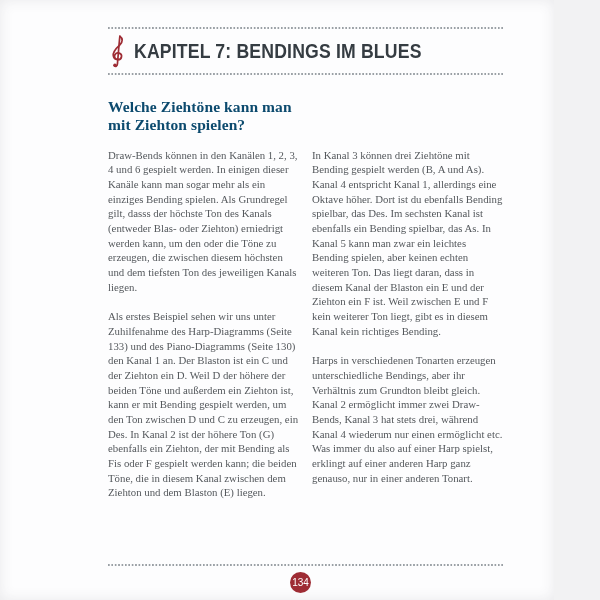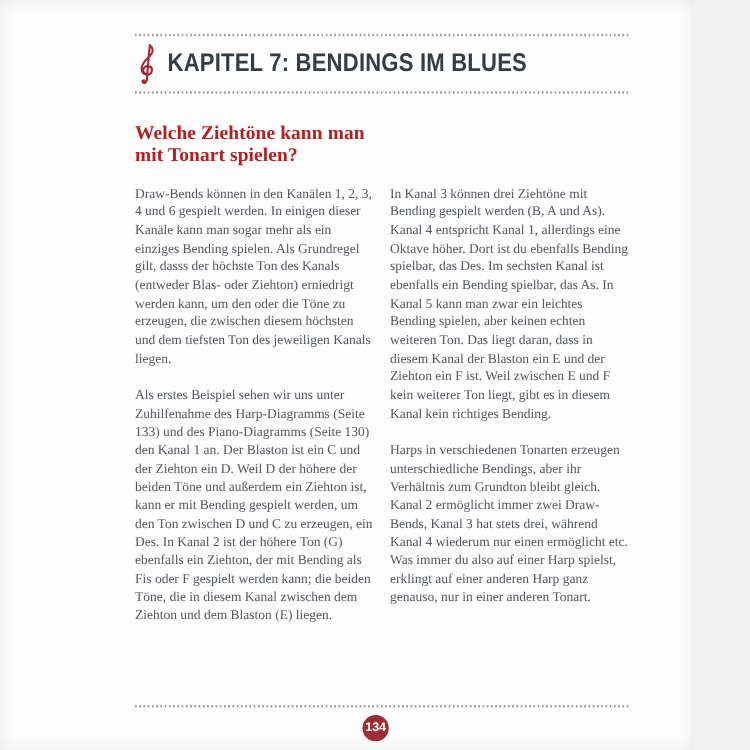--- a/index.html
+++ b/index.html
@@ -29,21 +29,21 @@
   .chapter-title{
     font-family:"Liberation Sans", sans-serif;
     font-weight:700;font-size:20.5px;line-height:1;
     color:#353c42;letter-spacing:0.2px;
     transform:scaleX(0.86);transform-origin:left center;
     white-space:nowrap;
   }
   .section-heading{
     margin-top:23px;
     font-weight:700;font-size:15.5px;line-height:1.18;
-    color:#b91c1c;letter-spacing:0.1px;
+    color:#0c4a6e;letter-spacing:0.1px;
   }
   .columns{
     margin-top:13px;display:flex;gap:13px;
   }
   .col{width:191px;}
   .col p{
     margin:0 0 15px 0;
     font-size:10.8px;line-height:1.36;
     color:#54585c;text-align:left;
   }
@@ -51,21 +51,21 @@
     position:absolute;left:108px;top:564px;width:395px;
   }
   .page-badge{
     position:absolute;left:290px;top:572px;
     width:21px;height:21px;border-radius:50%;
     background:#9e2c34;
     display:flex;align-items:center;justify-content:center;
   }
   .page-badge span{
     font-family:"Liberation Sans", sans-serif;
-    font-weight:700;font-size:10px;color:#ffffff;line-height:1;
+    font-weight:400;font-size:10px;color:#ffffff;line-height:1;
   }
 </style>
 </head>
 <body>
 
 <div class="page">
   <div class="content">
 
     <div class="dotted-rule rule-top"></div>
 
@@ -75,21 +75,21 @@
         <path d="M14.5 3 C13.5 12 12.5 26 11.5 37 C11.4 39.6 9 40.5 8 38.8" fill="none" stroke="#9e2c34" stroke-width="2.1" stroke-linecap="round"></path>
         <circle cx="8.5" cy="38.4" r="2.2" fill="#9e2c34"></circle>
       </svg>
       <div class="chapter-title">KAPITEL 7: BENDINGS IM BLUES</div>
     </div>
 
     <div class="dotted-rule"></div>
 
     <div class="section-heading">
       <span style="display:block">Welche Ziehtöne kann man</span>
-      <span style="display:block">mit Tonart spielen?</span>
+      <span style="display:block">mit Ziehton spielen?</span>
     </div>
 
     <div class="columns">
       <div class="col">
         <p>Draw-Bends können in den Kanälen 1, 2, 3, 4 und 6 gespielt werden. In einigen dieser Kanäle kann man sogar mehr als ein einziges Bending spielen. Als Grundregel gilt, dasss der höchste Ton des Kanals (entweder Blas- oder Ziehton) erniedrigt werden kann, um den oder die Töne zu erzeugen, die zwischen diesem höchsten und dem tiefsten Ton des jeweiligen Kanals liegen.</p>
         <p>Als erstes Beispiel sehen wir uns unter Zuhilfenahme des Harp-Diagramms (Seite 133) und des Piano-Diagramms (Seite 130) den Kanal 1 an. Der Blaston ist ein C und der Ziehton ein D. Weil D der höhere der beiden Töne und außerdem ein Ziehton ist, kann er mit Bending gespielt werden, um den Ton zwischen D und C zu erzeugen, ein Des. In Kanal 2 ist der höhere Ton (G) ebenfalls ein Ziehton, der mit Bending als Fis oder F gespielt werden kann; die beiden Töne, die in diesem Kanal zwischen dem Ziehton und dem Blaston (E) liegen.</p>
       </div>
       <div class="col">
         <p>In Kanal 3 können drei Ziehtöne mit Bending gespielt werden (B, A und As). Kanal 4 entspricht Kanal 1, allerdings eine Oktave höher. Dort ist du ebenfalls Bending spielbar, das Des. Im sechsten Kanal ist ebenfalls ein Bending spielbar, das As. In Kanal 5 kann man zwar ein leichtes Bending spielen, aber keinen echten weiteren Ton. Das liegt daran, dass in diesem Kanal der Blaston ein E und der Ziehton ein F ist. Weil zwischen E und F kein weiterer Ton liegt, gibt es in diesem Kanal kein richtiges Bending.</p>
         <p>Harps in verschiedenen Tonarten erzeugen unterschiedliche Bendings, aber ihr Verhältnis zum Grundton bleibt gleich. Kanal 2 ermöglicht immer zwei Draw-Bends, Kanal 3 hat stets drei, während Kanal 4 wiederum nur einen ermöglicht etc. Was immer du also auf einer Harp spielst, erklingt auf einer anderen Harp ganz genauso, nur in einer anderen Tonart.</p>

